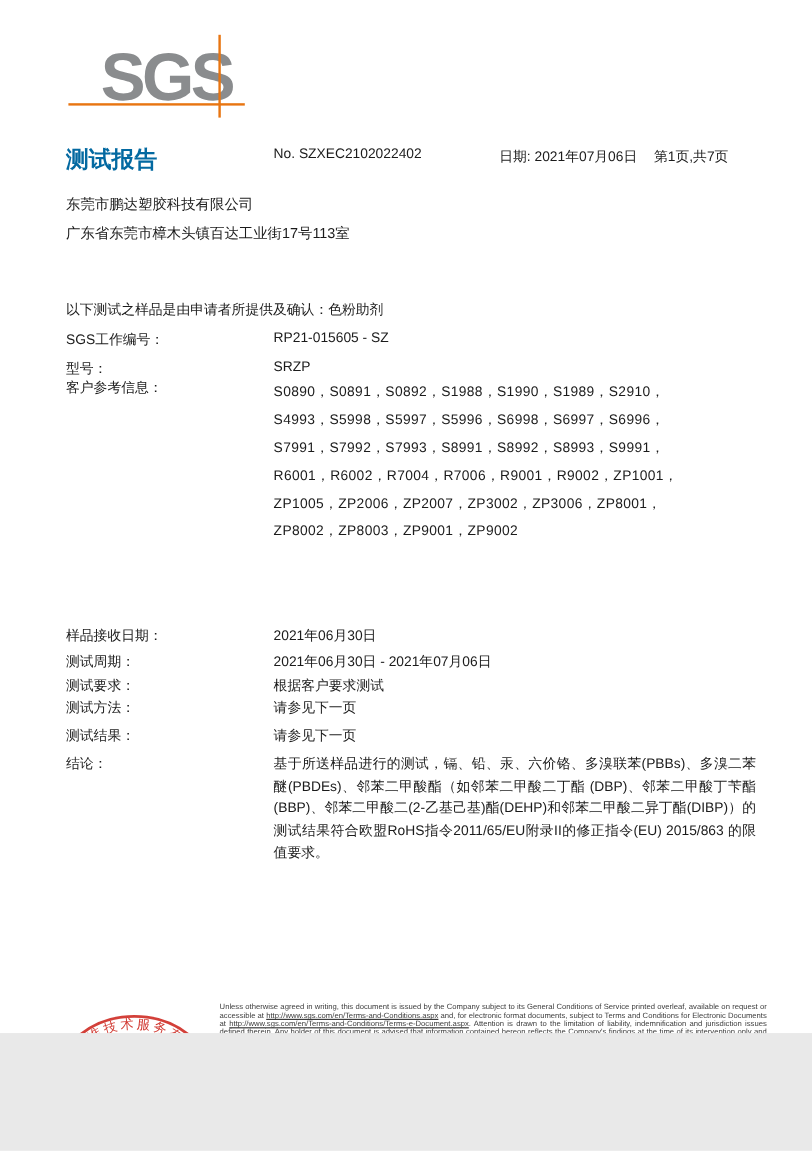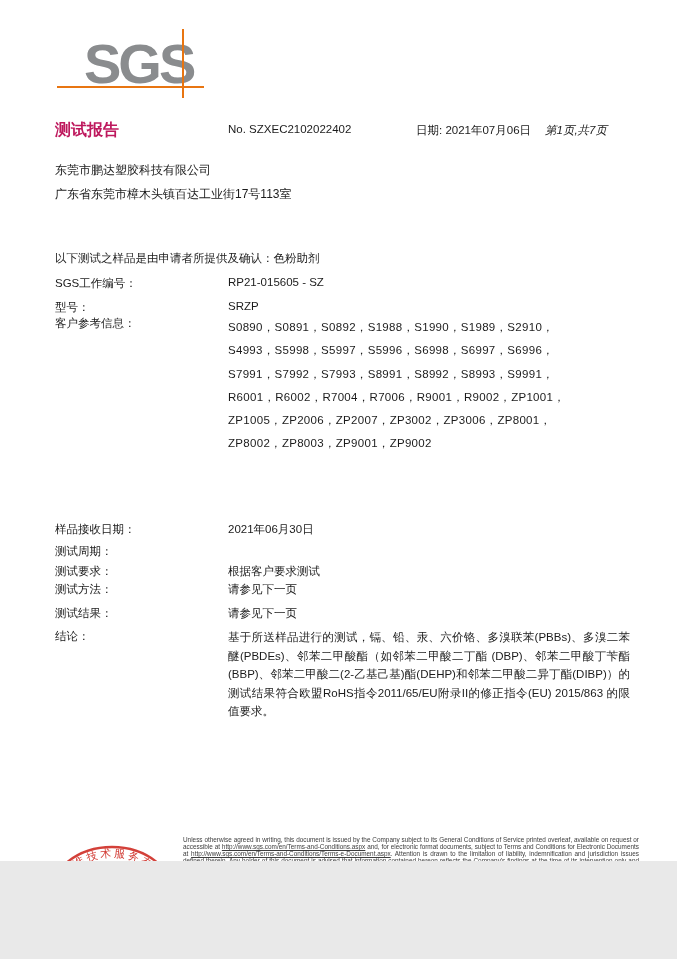--- a/index.html
+++ b/index.html
@@ -11,24 +11,24 @@
   }
   .abs{position:absolute;}
   
   .logo-text{
     left:84px;top:36px;font-size:56px;font-weight:bold;color:#8a8c8e;
     letter-spacing:-3px;line-height:1;transform:scaleY(1.0);
   }
   .logo-hline{left:57px;top:86px;width:147px;height:2px;background:#e87511;}
   .logo-vline{left:182px;top:29px;width:2px;height:69px;background:#e87511;}
   
-  .doc-title{left:55px;top:120px;font-size:16px;font-weight:bold;color:#be185d;}
+  .doc-title{left:55px;top:120px;font-size:19px;font-weight:bold;color:#0369a1;}
   .report-no{left:228px;top:123px;font-size:11.5px;color:#1b1b1b;}
   .report-date{left:416px;top:123px;font-size:11.5px;color:#1b1b1b;}
-  .report-page{left:545px;top:123px;font-size:11.5px;color:#1b1b1b;font-style:italic;}
+  .report-page{left:545px;top:123px;font-size:11.5px;color:#1b1b1b;}
   
   .company{left:55px;top:162px;font-size:12px;color:#1b1b1b;}
   .company-addr{left:55px;top:186px;font-size:12px;color:#1b1b1b;}
   
   .lbl{left:55px;font-size:11.5px;color:#1b1b1b;white-space:nowrap;}
   .val{left:228px;font-size:11.5px;color:#1b1b1b;white-space:nowrap;}
   .intro{left:55px;top:251px;font-size:11.5px;color:#1b1b1b;}
   .t-job{top:276px;}  .t-model{top:300px;text-align:center;}
   .t-ref{top:316px;}
   .ref-lines{left:228px;top:316px;font-size:11.5px;line-height:23.3px;color:#1b1b1b;letter-spacing:.3px;}
@@ -85,20 +85,21 @@
     <div>S7991，S7992，S7993，S8991，S8992，S8993，S9991，</div>
     <div>R6001，R6002，R7004，R7006，R9001，R9002，ZP1001，</div>
     <div>ZP1005，ZP2006，ZP2007，ZP3002，ZP3006，ZP8001，</div>
     <div>ZP8002，ZP8003，ZP9001，ZP9002</div>
   </div>
 
   <div class="abs lbl t-recv">样品接收日期：</div>
   <div class="abs val t-recv">2021年06月30日</div>
 
   <div class="abs lbl t-period">测试周期：</div>
+  <div class="abs val t-period">2021年06月30日 - 2021年07月06日</div>
 
   <div class="abs lbl t-req">测试要求：</div>
   <div class="abs val t-req">根据客户要求测试</div>
 
   <div class="abs lbl t-meth">测试方法：</div>
   <div class="abs val t-meth">请参见下一页</div>
 
   <div class="abs lbl t-res">测试结果：</div>
   <div class="abs val t-res">请参见下一页</div>
 

